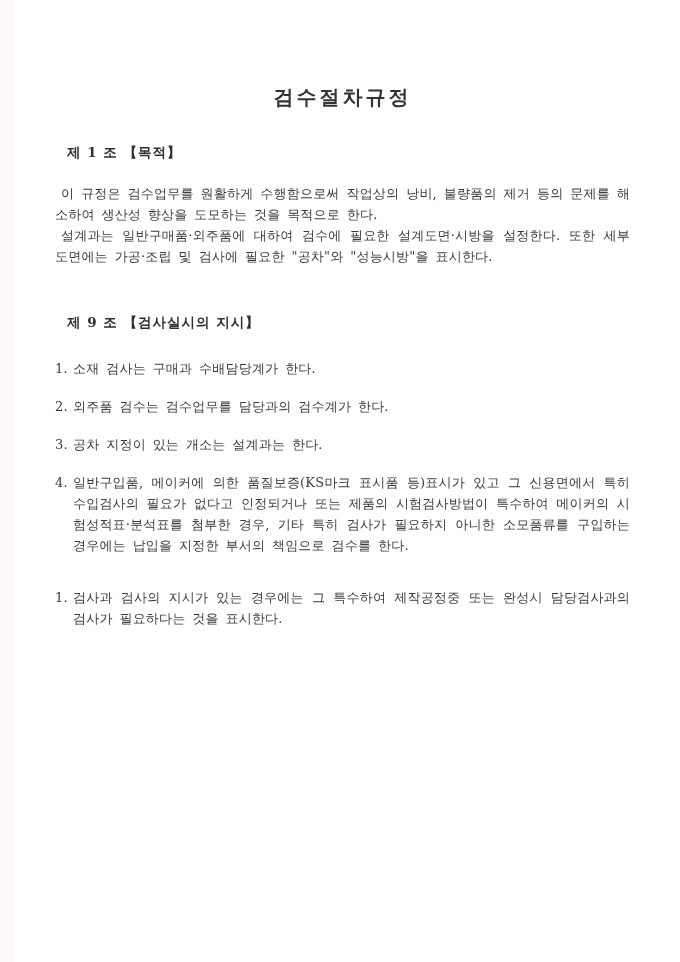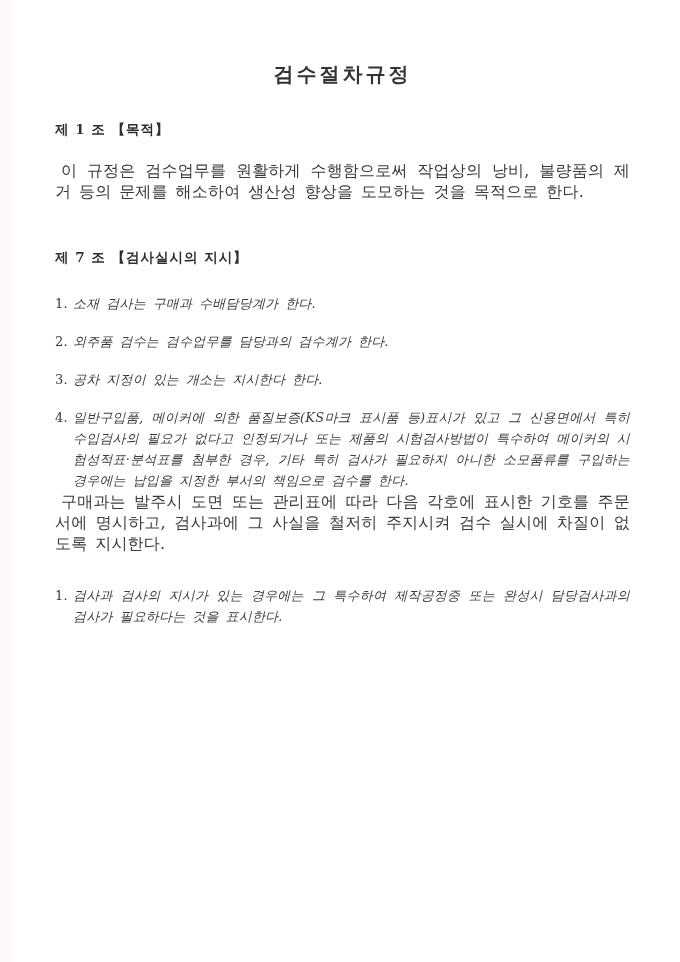--- a/index.html
+++ b/index.html
@@ -24,43 +24,43 @@
   .left-edge {
     position: absolute;
     left: 0;
     top: 0;
     width: 13px;
     height: 100%;
     background: #fdf8fa;
   }
   .content {
     box-sizing: border-box;
-    padding: 61px 50px 0 55px;
+    padding: 84px 50px 0 55px;
   }
   .doc-title {
     margin: 0;
     text-align: center;
     font-size: 20px;
     font-weight: 600;
     letter-spacing: 3px;
     color: #333333;
   }
   .article-heading {
     font-size: 13.5px;
     font-weight: bold;
     letter-spacing: 1px;
     color: #2f2f2f;
-    margin: 47px 0 21px 0;
+    margin: 47px 0 21px 12px;
   }
   .article-heading.first {
     margin-top: 33px;
   }
   .body-paragraph {
     margin: 0;
-    font-size: 16px;
+    font-size: 13px;
     line-height: 21px;
     text-align: justify;
     word-spacing: 2.5px;
     letter-spacing: 0.2px;
     text-indent: 6px;
   }
   .items {
     margin-top: 26px;
   }
   .items.tight {
@@ -75,65 +75,64 @@
   }
   .item + .item {
     margin-top: 17px;
   }
   .item .marker {
     flex: 0 0 18px;
   }
   .item .itext {
     flex: 1;
     text-align: justify;
-    font-style: italic;
   }
 </style>
 </head>
 <body>
 
 <div class="page">
   <div class="left-edge"></div>
 
   <div class="content">
 
     <h1 class="doc-title">검수절차규정</h1>
 
     <section>
       <h2 class="article-heading first">제 1 조 【목적】</h2>
       <p class="body-paragraph">이 규정은 검수업무를 원활하게 수행함으로써 작업상의 낭비, 불량품의 제거 등의 문제를 해소하여 생산성 향상을 도모하는 것을 목적으로 한다.</p>
     </section>
 
     <section>
+      <p class="body-paragraph">설계과는 일반구매품·외주품에 대하여 검수에 필요한 설계도면·시방을 설정한다. 또한 세부도면에는 가공·조립 및 검사에 필요한 "공차"와 "성능시방"을 표시한다.</p>
     </section>
 
     <section>
-      <h2 class="article-heading">제 7 조 【검사실시의 지시】</h2>
+      <h2 class="article-heading">제 9 조 【검사실시의 지시】</h2>
       <div class="items">
         <div class="item">
           <span class="marker">1.</span>
           <span class="itext">소재 검사는 구매과 수배담당계가 한다.</span>
         </div>
         <div class="item">
           <span class="marker">2.</span>
           <span class="itext">외주품 검수는 검수업무를 담당과의 검수계가 한다.</span>
         </div>
         <div class="item">
           <span class="marker">3.</span>
-          <span class="itext">공차 지정이 있는 개소는 지시한다 한다.</span>
+          <span class="itext">공차 지정이 있는 개소는 설계과는 한다.</span>
         </div>
         <div class="item">
           <span class="marker">4.</span>
           <span class="itext">일반구입품, 메이커에 의한 품질보증(KS마크 표시품 등)표시가 있고 그 신용면에서 특히 수입검사의 필요가 없다고 인정되거나 또는 제품의 시험검사방법이 특수하여 메이커의 시험성적표·분석표를 첨부한 경우, 기타 특히 검사가 필요하지 아니한 소모품류를 구입하는 경우에는 납입을 지정한 부서의 책임으로 검수를 한다.</span>
         </div>
       </div>
     </section>
 
     <section>
-      <p class="body-paragraph">구매과는 발주시 도면 또는 관리표에 따라 다음 각호에 표시한 기호를 주문서에 명시하고, 검사과에 그 사실을 철저히 주지시켜 검수 실시에 차질이 없도록 지시한다.</p>
       <div class="items tight">
         <div class="item">
           <span class="marker">1.</span>
           <span class="itext">검사과 검사의 지시가 있는 경우에는 그 특수하여 제작공정중 또는 완성시 담당검사과의 검사가 필요하다는 것을 표시한다.</span>
         </div>
       </div>
     </section>
 
   </div>
 </div>

